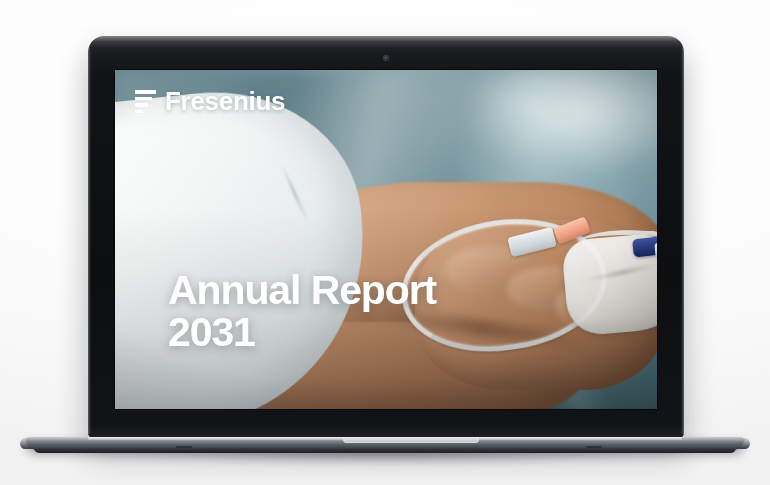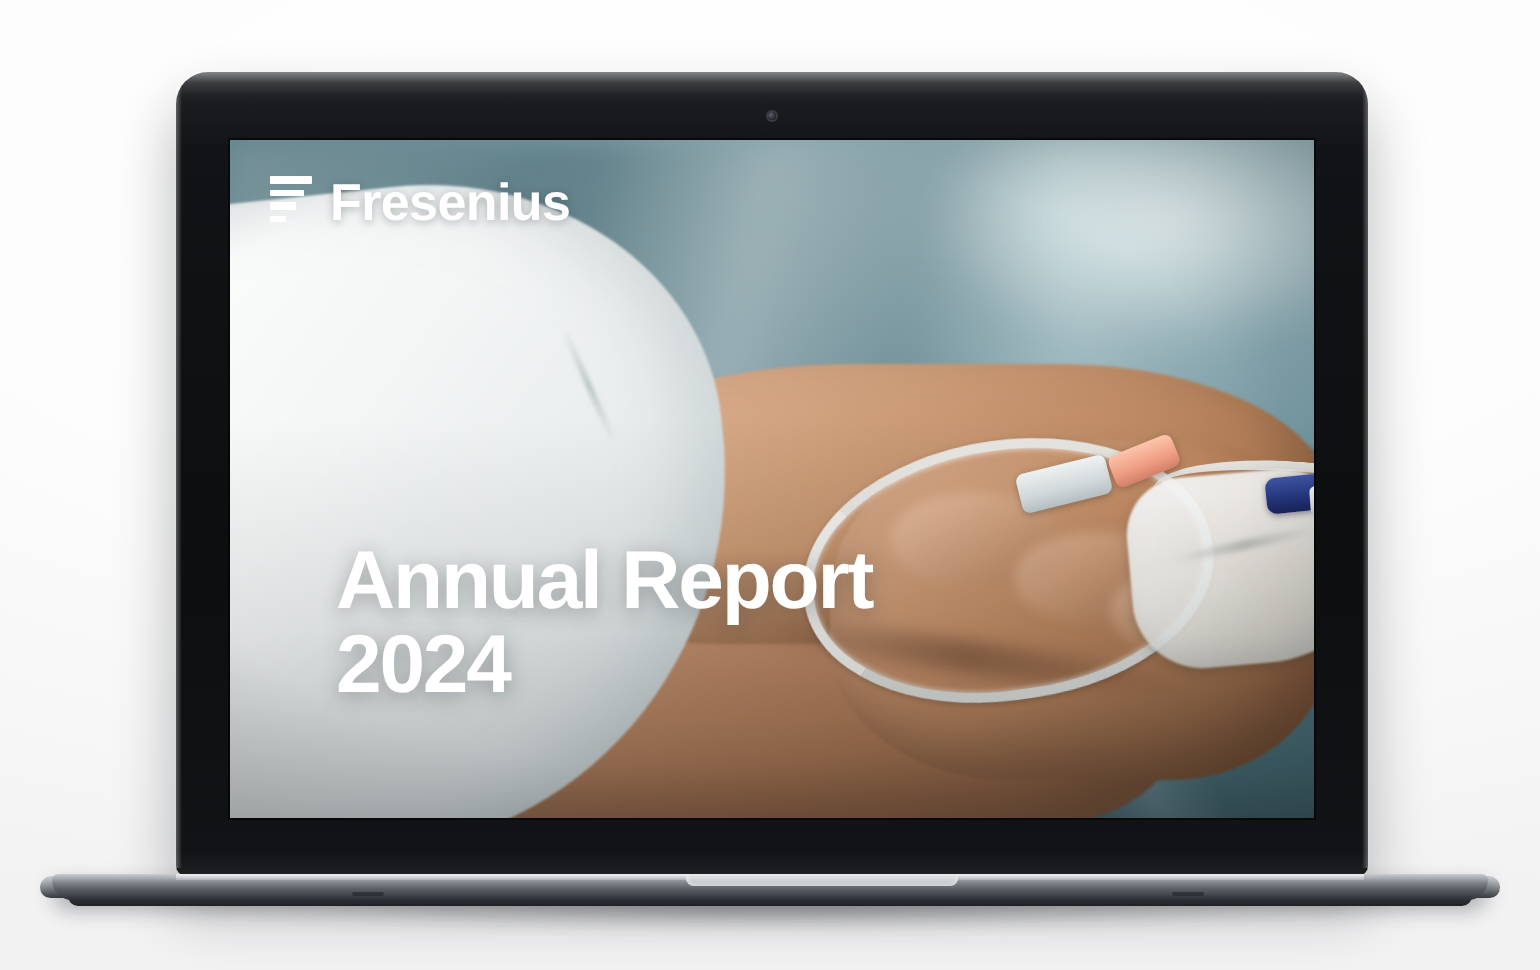--- a/index.html
+++ b/index.html
@@ -247,21 +247,21 @@
   .ph-scrim{
     position:absolute;left:0;bottom:0;width:100%;height:200px;
     background:linear-gradient(0deg, rgba(30,36,40,.26) 0%, rgba(30,36,40,.10) 46%, rgba(30,36,40,0) 100%);
   }
 
   
   .slide-content{position:absolute;inset:0;}
 
   .brand{
     position:absolute;left:20px;top:18px;
-    display:flex;align-items:flex-start;gap:9px;
+    display:flex;align-items:flex-end;gap:9px;
   }
   .brand-mark{
     width:21px;height:24px;position:relative;flex:0 0 auto;
   }
   .brand-mark i{
     position:absolute;left:0;display:block;height:3.6px;border-radius:.5px;
     background:#ffffff;
   }
   .brand-mark i:nth-child(1){top:0px;width:21px;}
   .brand-mark i:nth-child(2){top:6.6px;width:17px;}
@@ -382,21 +382,21 @@
               <i></i>
                 <i></i>
                 <i></i>
                 <i></i>
             </span>
             <span class="brand-name">Fresenius</span>
           </div>
 
           <div class="headline">
             <span class="l1">Annual Report</span>
-            <span class="l2">2024</span>
+            <span class="l2">2031</span>
           </div>
 
         </div>
       </div>
     </div>
 
     <div class="base">
       <div class="base-cap-l"></div>
       <div class="base-cap-r"></div>
       <div class="base-body">

